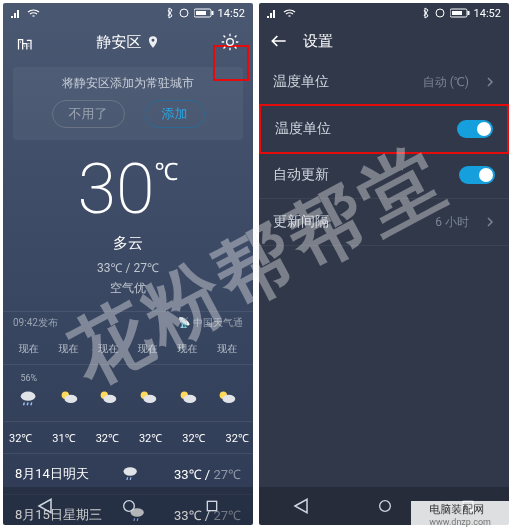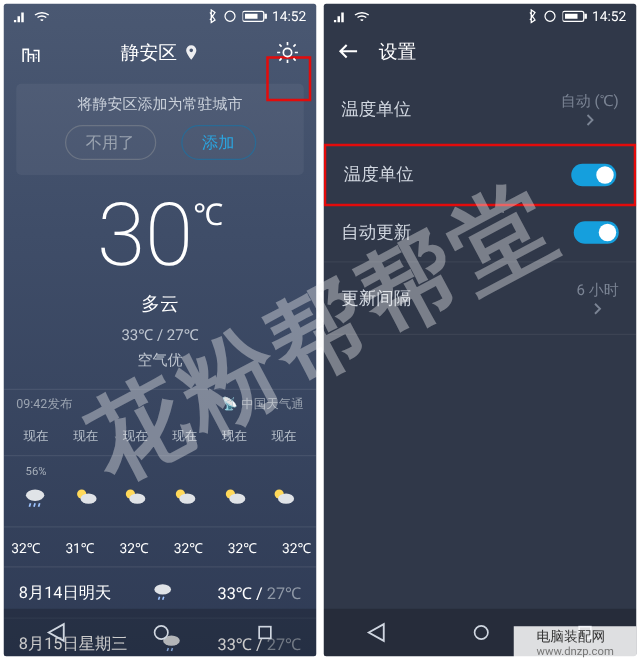--- a/index.html
+++ b/index.html
@@ -86,21 +86,21 @@
     display:flex; justify-content:space-around; align-items:center;
   }
 
   
   .header2 { display:flex; align-items:center; padding: 8px 10px; color:#fff; font-size:15px; gap:14px;}
   .setting-row {
     display:flex; align-items:center; justify-content:space-between;
     padding: 14px 14px; color:#d2d8e1; font-size:14px;
     border-bottom:1px solid rgba(255,255,255,0.06);
   }
-  .setting-value { color:#7b8494; font-size:12px; display:flex; align-items:center; gap:0;flex-direction:column;}
+  .setting-value { color:#7b8494; font-size:12px; display:flex; align-items:center; gap:16px;}
   .toggle {
     width: 36px; height: 18px; border-radius: 9px; background:#159fdd; position:relative;
   }
   .toggle::after {
     content:""; position:absolute; right:2px; top:2px; width:14px; height:14px; border-radius:50%; background:#fff;
   }
   .setting-row.highlight { border:2px solid #e30b0b; margin: -2px 0; }
 
   .watermark {
     position:absolute; left:0; top:0; width:515px; height:532px; pointer-events:none;

